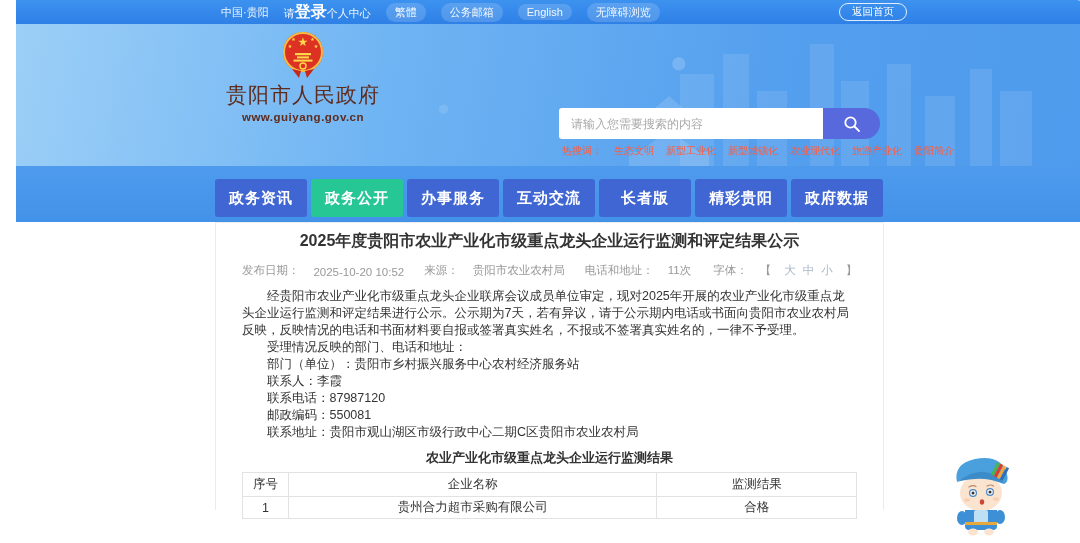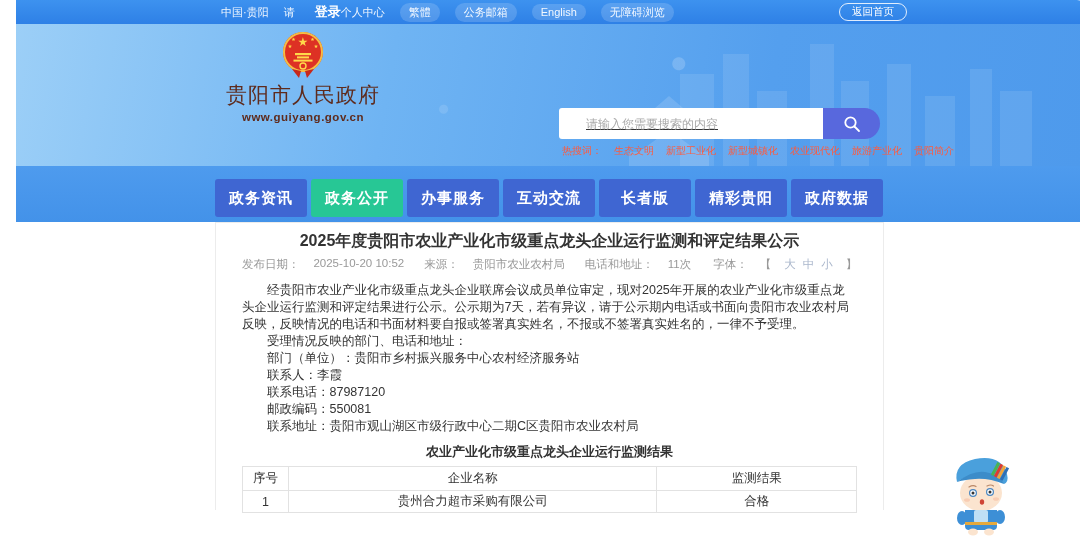--- a/index.html
+++ b/index.html
@@ -7,40 +7,40 @@
   body { font-family:"Liberation Sans","DejaVu Sans",sans-serif; }
   .page { position:relative; width:1080px; height:543px; background:#fff; overflow:hidden; }
   .site { position:absolute; left:16px; top:0; width:1069px; }
 
   
   .topbar { height:24px; background:linear-gradient(#3d92ef,#2e80e6); border-radius:0 8px 0 0;
             display:flex; align-items:center; color:#f2f8ff; font-size:11px; position:relative; }
   .topbar-links { display:flex; align-items:center; gap:15px; margin-left:205px; }
   .tlink { cursor:pointer; white-space:nowrap; }
   .pill { background:rgba(255,255,255,.16); border-radius:10px; padding:2px 9px; }
-  .login .bold { font-weight:bold; font-size:13px; color:#fff;margin-left:20px; }
+  .login .bold { font-weight:bold; font-size:16px; color:#fff; }
   .home-btn { position:absolute; left:823px; top:3px; border:1px solid rgba(255,255,255,.85);
               border-radius:9px; padding:1px 12px; font-size:10.5px; color:#fff; background:transparent; cursor:pointer; }
 
   
   .header { height:142px; position:relative; overflow:hidden;
     background:
       radial-gradient(circle at 62% 28%, rgba(255,255,255,.18) 0 6px, transparent 7px),
       radial-gradient(circle at 40% 60%, rgba(255,255,255,.12) 0 4px, transparent 5px),
       linear-gradient(100deg,#9ccff7 0%,#6fb4f3 35%,#549fee 70%,#4e9aec 100%); }
   .cityscape { position:absolute; right:30px; bottom:0; }
   .logo { position:absolute; left:206px; top:6px; width:162px; text-align:center; color:#5e2b1d; }
   .emblem { display:block; margin:0 auto; }
   .site-name { font-size:21px; font-weight:normal; letter-spacing:1px; white-space:nowrap; margin-top:1px; }
   .site-tagline { margin:3px auto 0; padding-top:4px; border-top:1.5px solid #5e2b1d; width:160px;
                   font-size:10.5px; font-weight:bold; letter-spacing:2px; white-space:nowrap; }
   .site-url { font-size:11.5px; font-weight:bold; margin-top:2px; letter-spacing:.5px; }
   .search-box { position:absolute; left:543px; top:84px; display:flex; height:31px; }
-  .search-input { width:264px; border:0; border-radius:3px 0 0 3px; padding:0 27px; font-size:12px;
-                  color:#333; outline:none; background:#fff; font-family:inherit;text-decoration:underline; }
+  .search-input { width:264px; border:0; border-radius:3px 0 0 3px; padding:0 12px; font-size:12px;
+                  color:#333; outline:none; background:#fff; font-family:inherit; }
   .search-input::placeholder { color:#a9a9a9; }
   .search-btn { width:57px; background:#5868dd; border:0; border-radius:0 16px 16px 0;
                 display:flex; align-items:center; justify-content:center; cursor:pointer; }
   .hotwords { position:absolute; left:546px; top:120px; display:flex; gap:12px; font-size:10px;
               color:#ff5a3c; align-items:center; white-space:nowrap; }
   .hotword { cursor:pointer; }
 
   
   .nav { height:56px; background:linear-gradient(#4e9bee,#4392e9); display:flex; align-items:flex-end;
          padding:8px 0 5px 199px; gap:4px; }
@@ -53,22 +53,22 @@
   .breadcrumb { height:33px; background:#fff; display:flex; align-items:center; padding-left:199px;
                 font-size:12.5px; color:#4a4a4a; }
   .breadcrumb .label { color:#333; margin-right:4px; }
   .breadcrumb .path { color:#4a4a4a; cursor:pointer; }
 
   
   .content { background:#fff; height:288px; position:relative; }
   .card { margin-left:199px; width:669px; height:100%; border:1px solid #ececec; border-bottom:none;
           padding:8px 26px 0; background:#fff; }
   .article-title { text-align:center; font-size:16px; line-height:20px; font-weight:bold; color:#333; margin:0 26px; }
-  .meta { display:flex; justify-content:center; gap:20px; font-size:11.5px; color:#999; margin-top:6px;
-          align-items:flex-start; white-space:nowrap; }
+  .meta { display:flex; justify-content:center; gap:20px; font-size:11.5px; color:#999; margin-top:12px;
+          align-items:flex-end; white-space:nowrap; }
   .meta .sizes { display:flex; gap:7px; }
   .meta .size { color:#a9b6cb; cursor:pointer; }
   .body-text { margin-top:10px; font-size:12.5px; color:#333; line-height:17px; }
   .body-text p { text-indent:2em; margin:0; }
   .table-caption { text-align:center; font-weight:bold; font-size:13px; color:#333; margin-top:8px; line-height:17px; }
   table.result { width:100%; border-collapse:collapse; margin-top:6px; font-size:12.5px; color:#333; table-layout:fixed; }
   table.result th { border:1px solid #e2e2e2; height:24px; font-weight:normal; text-align:center; }
   table.result td { border:1px solid #e2e2e2; height:22px; text-align:center; }
 
   .mascot { position:absolute; left:945px; top:452px; }

